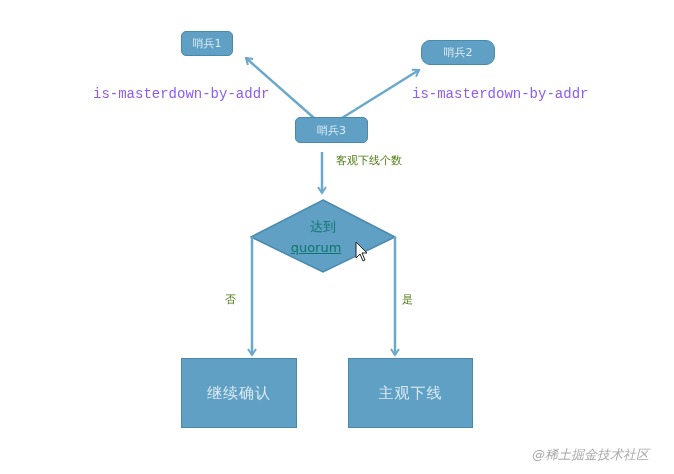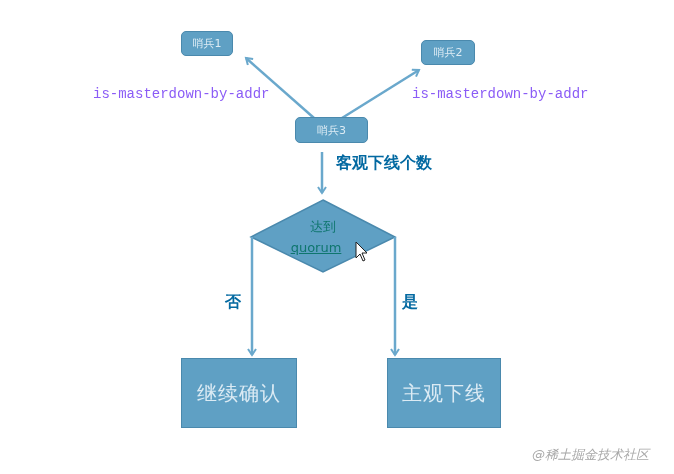--- a/index.html
+++ b/index.html
@@ -7,26 +7,26 @@
       width: 674px; height: 474px; background: #ffffff; position: relative; overflow: hidden;
       font-family: "DejaVu Sans", sans-serif;
     }
     #canvas { position: absolute; left: 0; top: 0; }
     .node {
       position: absolute; background: #5fa0c4; border: 1.5px solid #4a89ad;
       color: #dcebf4; display: flex; align-items: center; justify-content: center;
       box-sizing: border-box;
     }
     .small { border-radius: 5px; font-size: 11px; }
-    .rect { font-size: 20px; letter-spacing: 1px; }
+    .rect { font-size: 15px; letter-spacing: 1px; }
     .label-dark {
       position: absolute; color: #8b5cf6; font-size: 14px; font-family: Liberation Mono, monospace;
     }
     .label-red {
-      position: absolute; color: #0369a1; font-weight: bold; font-size: 16px;
+      position: absolute; color: #4d7c0f; font-weight: normal; font-size: 11px;
     }
     .diamond-text {
       position: absolute; color: #0f766e; font-size: 13px; text-align: center; width: 100px;
     }
     .watermark { position: absolute; color: #a8a8a8; font-size: 13px; font-style: italic; }
   </style>
 </head>
 <body>
 
 <svg id="canvas" width="674" height="474" viewBox="0 0 674 474">
@@ -47,38 +47,38 @@
   <line x1="252" y1="237" x2="252" y2="355" stroke="#6aa8cc" stroke-width="2.5" marker-end="url(#arr)"></line>
 
   <line x1="395" y1="237" x2="395" y2="355" stroke="#6aa8cc" stroke-width="2.5" marker-end="url(#arr)"></line>
 
   <path d="M356,242 L356,258 L360,254 L363,261 L365,260 L362,253 L367,253 Z" fill="#ffffff" stroke="#222" stroke-width="1"></path>
 </svg>
 
 <div class="node small" style="left:181px;top:31px;width:52px;height:25px;">
   <span>哨兵1</span>
 </div>
-<div class="node small" style="left:421px;top:40px;width:54px;height:25px;">
+<div class="node small" style="left:421px;top:40px;width:74px;height:25px;border-radius:9px;">
   <span>哨兵2</span>
 </div>
 <div class="node small" style="left:295px;top:117px;width:73px;height:26px;text-align:center;">
   <span>哨兵3</span>
 </div>
 
 <div class="label-dark" style="left:93px;top:86px;">is-masterdown-by-addr</div>
 <div class="label-dark" style="left:412px;top:86px;">is-masterdown-by-addr</div>
 
 <div class="label-red" style="left:336px;top:153px;">客观下线个数</div>
 
 <div class="diamond-text" style="left:273px;top:218px;">达到</div>
 <div class="diamond-text" style="left:266px;top:240px;text-decoration:underline;">quorum</div>
 
 <div class="label-red" style="left:225px;top:292px;">否</div>
 <div class="label-red" style="left:402px;top:292px;">是</div>
 
 <div class="node rect" style="left:181px;top:358px;width:116px;height:70px;">
   <span>继续确认</span>
 </div>
-<div class="node rect" style="left:348px;top:358px;width:114px;height:70px;margin-left:39px;">
+<div class="node rect" style="left:348px;top:358px;width:125px;height:70px;">
   <span>主观下线</span>
 </div>
 
 <div class="watermark" style="left:532px;top:446px;">@稀土掘金技术社区</div>
 
 </body></html>

